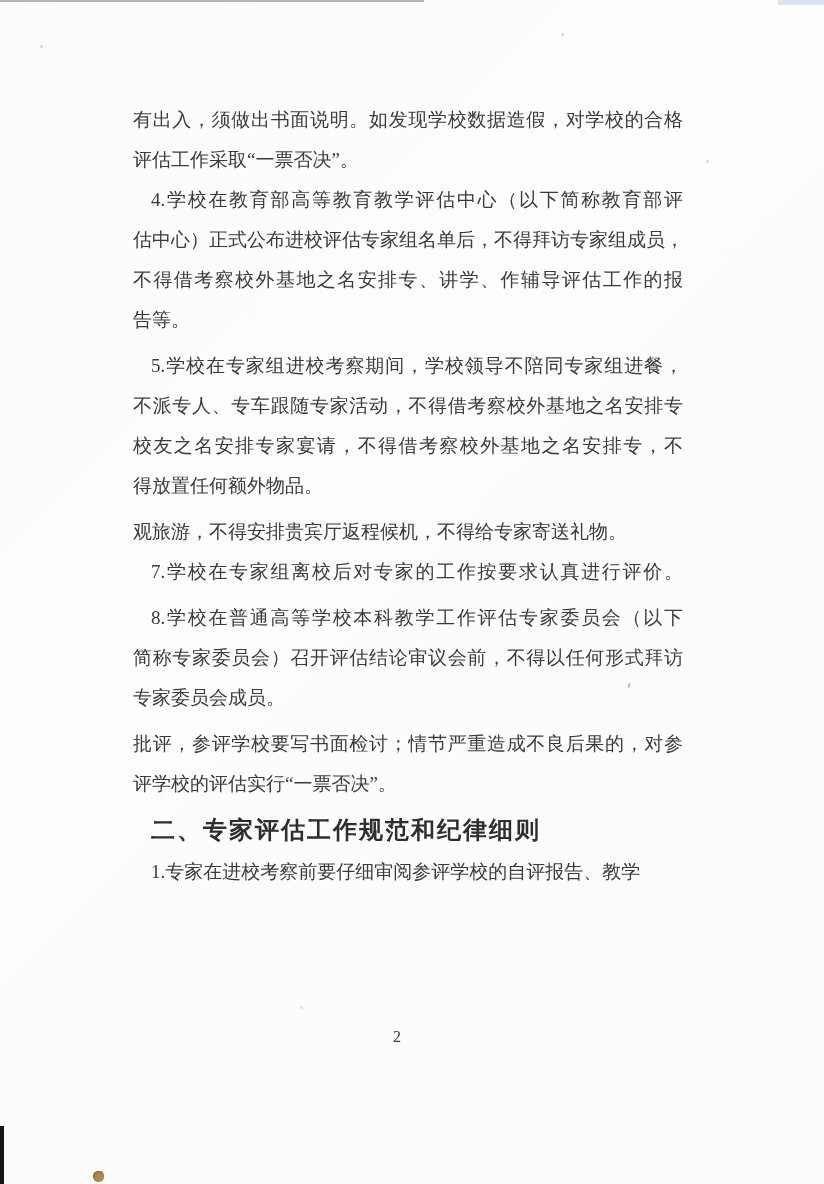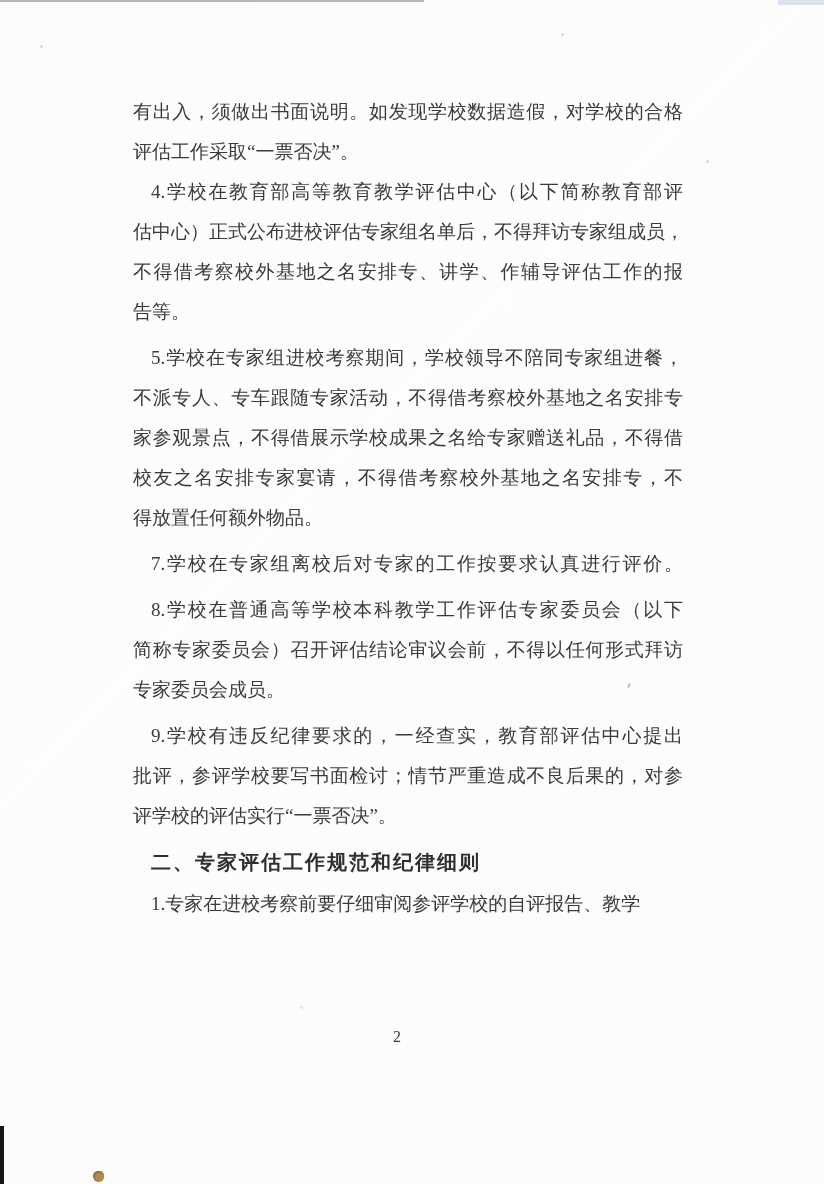--- a/index.html
+++ b/index.html
@@ -6,39 +6,39 @@
   body{
     width:824px;height:1184px;position:relative;overflow:hidden;
     background:#fdfdfc;
     font-family:"Liberation Serif","DejaVu Serif",serif;
   }
   .page{
     position:absolute;inset:0;
     background:linear-gradient(135deg,#fcfcfb 0%,#fdfdfc 40%,#fbfbf9 100%);
   }
   .text-block{
-    position:absolute;left:133px;top:92px;width:550px;
+    position:absolute;left:133px;top:100px;width:550px;
     color:#3a3a3a;font-size:19px;
   }
   .para{margin-top:6px;}
   .para.m0{margin-top:0;}
   .para.m2{margin-top:2px;}
   .line{
     height:40px;line-height:40px;white-space:nowrap;
     text-rendering:optimizeLegibility;
   }
   .line.fill{
     text-align:justify;
     text-align-last:justify;
     -moz-text-align-last:justify;
     text-justify:inter-character;
   }
   .line.indent{text-indent:18px;}
   .line.heading{
-    font-weight:bold;color:#2e2e2e;letter-spacing:2px;font-size:20px;
+    font-weight:bold;color:#2e2e2e;letter-spacing:2px;font-size:24px;
   }
   .page-number{
     position:absolute;left:377px;top:1028px;width:40px;
     text-align:center;font-size:16px;color:#3b3b3b;
   }
   
   .edge-top{position:absolute;top:0;left:0;width:424px;height:2px;background:#7d7d7d;opacity:.55;}
   .tint-top-right{position:absolute;top:0;right:0;width:46px;height:5px;background:#dbe4ee;}
   .edge-left-bottom{position:absolute;left:0;top:1126px;width:4px;height:58px;background:#161616;}
   .stain{
@@ -71,40 +71,39 @@
     <div class="para m0">
       <div class="line fill indent">4.学校在教育部高等教育教学评估中心（以下简称教育部评</div>
       <div class="line fill">估中心）正式公布进校评估专家组名单后，不得拜访专家组成员，</div>
       <div class="line fill">不得借考察校外基地之名安排专、讲学、作辅导评估工作的报</div>
       <div class="line">告等。</div>
     </div>
 
     <div class="para">
       <div class="line fill indent">5.学校在专家组进校考察期间，学校领导不陪同专家组进餐，</div>
       <div class="line fill">不派专人、专车跟随专家活动，不得借考察校外基地之名安排专</div>
-      <div class="line fill">家参观景点，不得借展示学校成果之名给专家赠送礼品，不得借</div>
       <div class="line fill">校友之名安排专家宴请，不得借考察校外基地之名安排专，不</div>
       <div class="line">得放置任何额外物品。</div>
     </div>
 
     <div class="para">
+      <div class="line">观旅游，不得安排贵宾厅返程候机，不得给专家寄送礼物。</div>
     </div>
 
     <div class="para m0">
       <div class="line fill indent">7.学校在专家组离校后对专家的工作按要求认真进行评价。</div>
     </div>
 
     <div class="para">
       <div class="line fill indent">8.学校在普通高等学校本科教学工作评估专家委员会（以下</div>
       <div class="line fill">简称专家委员会）召开评估结论审议会前，不得以任何形式拜访</div>
       <div class="line">专家委员会成员。</div>
     </div>
 
     <div class="para">
-      <div class="line fill indent">9.学校有违反纪律要求的，一经查实，教育部评估中心提出</div>
       <div class="line fill">批评，参评学校要写书面检讨；情节严重造成不良后果的，对参</div>
       <div class="line">评学校的评估实行“一票否决”。</div>
     </div>
 
     <div class="para">
       <div class="line indent heading">二、专家评估工作规范和纪律细则</div>
     </div>
 
     <div class="para m2">
       <div class="line indent">1.专家在进校考察前要仔细审阅参评学校的自评报告、教学</div>

